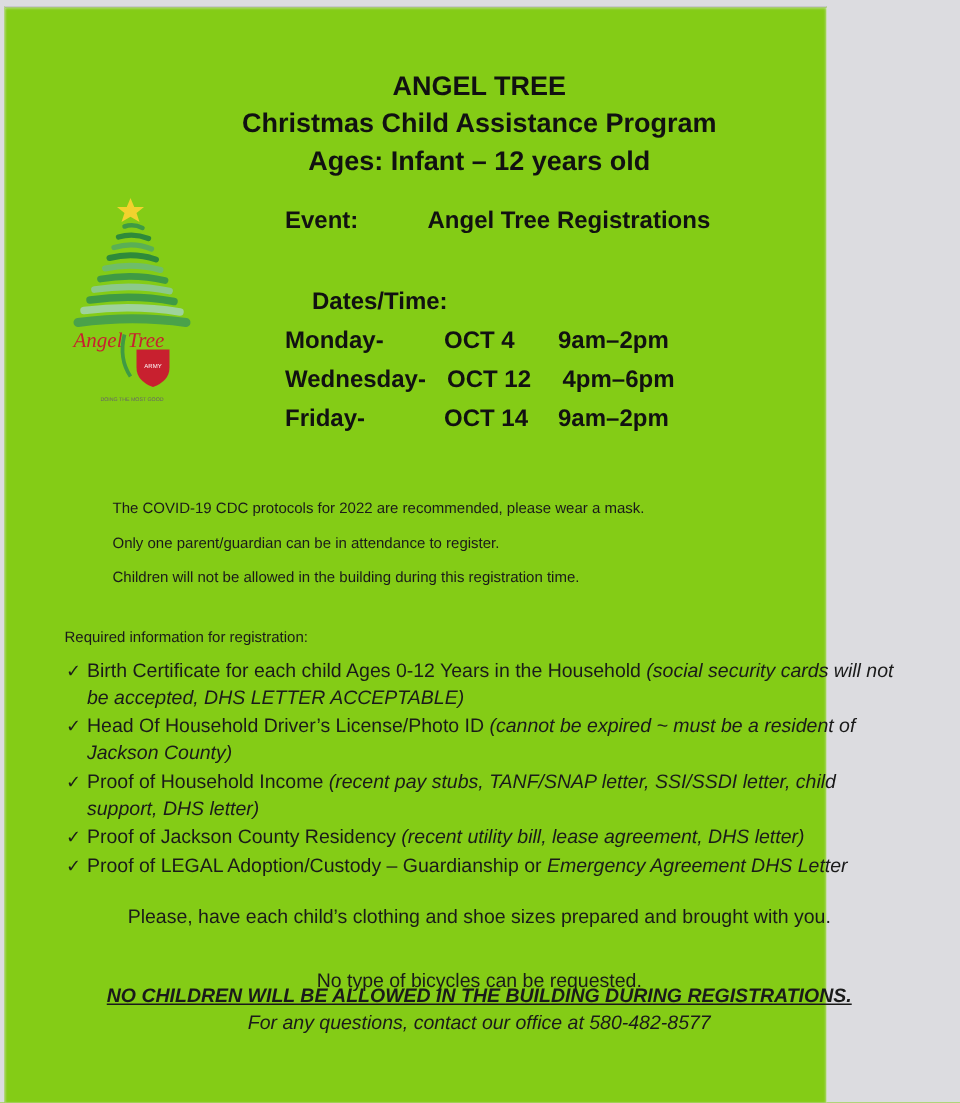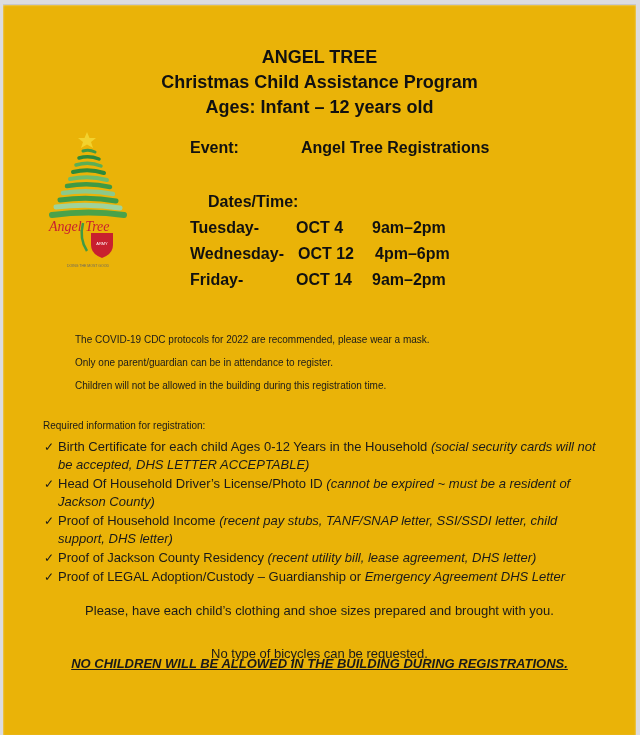--- a/index.html
+++ b/index.html
@@ -3,36 +3,36 @@
   <meta charset="utf-8">
   <style>
     html, body { margin: 0; padding: 0; }
     body {
       width: 640px; height: 735px;
       background: #dcdce0;
       font-family: "Liberation Sans", sans-serif;
       position: relative; overflow: hidden;
     }
     .page {
-      position: absolute; left: 3px; top: 4px; width: 633px; height: 731px;
-      background: #eab308;
+      position: absolute; left: 3px; top: 4px; width: 548px; height: 731px;
+      background: #84cc16;
       border-top: 1px solid #c8c8cc;
       box-shadow: inset 0 0 2px #e6e6ea;
       color: #111111;
     }
     .title { position: absolute; left: 0; width: 633px; font-weight: bold; font-size: 18px; text-align: center; }
     .t1 { top: 42px; }
     .t2 { top: 67px; }
     .t3 { top: 92px; }
 
     .logo { position: absolute; left: 40px; top: 122px; width: 100px; height: 150px; }
 
     .event-row { position: absolute; top: 134px; left: 187px; font-weight: bold; font-size: 16px; }
     .event-label { position: absolute; left: 0; width: 100px; }
-    .event-value { position: absolute; left: 111px; white-space: nowrap; }
+    .event-value { position: absolute; left: 95px; white-space: nowrap; }
 
     .dates-title { position: absolute; top: 188px; left: 205px; font-weight: bold; font-size: 16px; white-space: nowrap; }
     .date-row { position: absolute; left: 187px; font-weight: bold; font-size: 16px; white-space: nowrap; }
     .date-row .day { position: absolute; left: 0; }
     .date-row .date { position: absolute; left: 106px; }
     .date-row .time { position: absolute; left: 182px; }
     .d0 { top: 214px; }
     .d1 { top: 240px; }
     .d2 { top: 266px; }
     .date-row.d1 .date { left: 108px; }
@@ -87,21 +87,21 @@
     </svg>
   </div>
 
   <div class="event-row">
     <span class="event-label">Event:</span>
     <span class="event-value">Angel Tree Registrations</span>
   </div>
 
   <div class="dates-title">Dates/Time:</div>
   <div class="date-row d0">
-    <span class="day">Tuesday-</span>
+    <span class="day">Monday-</span>
     <span class="date">OCT 4</span>
     <span class="time">9am–2pm</span>
   </div>
   <div class="date-row d1">
     <span class="day">Wednesday-</span>
     <span class="date">OCT 12</span>
     <span class="time">4pm–6pm</span>
   </div>
   <div class="date-row d2">
     <span class="day">Friday-</span>
@@ -128,13 +128,14 @@
       <span class="check">✓</span><span>Proof of Jackson County Residency </span><em>(recent utility bill, lease agreement, DHS letter)</em>
     </li>
     <li>
       <span class="check">✓</span><span>Proof of LEGAL Adoption/Custody – Guardianship or </span><em>Emergency Agreement DHS Letter</em>
     </li>
   </ul>
 
   <div class="footer-line f0">Please, have each child’s clothing and shoe sizes prepared and brought with you.</div>
   <div class="footer-line f1">No type of bicycles can be requested.</div>
   <div class="footer-line f2">NO CHILDREN WILL BE ALLOWED IN THE BUILDING DURING REGISTRATIONS.</div>
+  <div class="footer-line f3">For any questions, contact our office at 580-482-8577</div>
 </div>
 
 </body></html>

